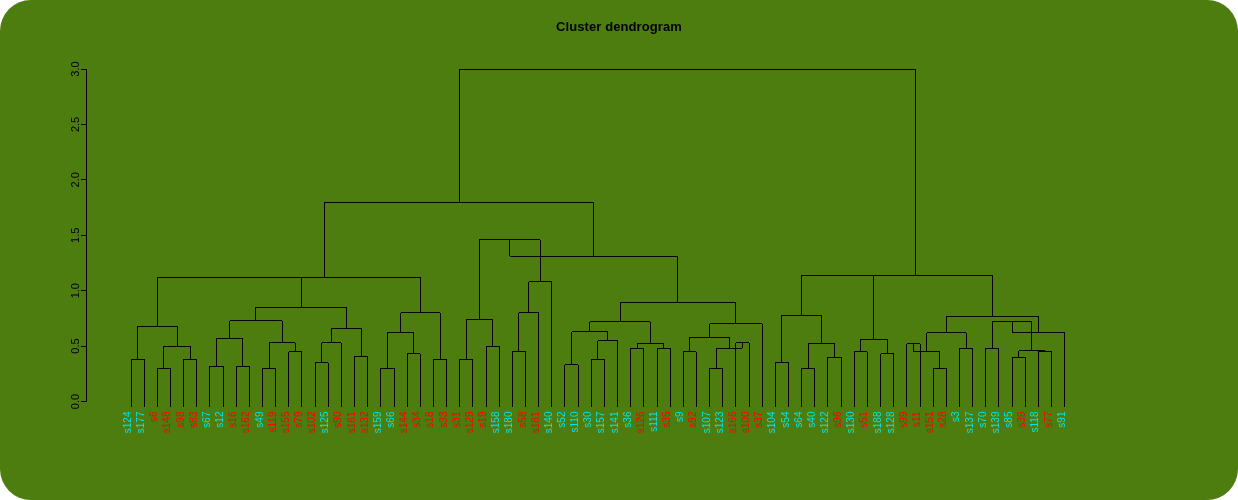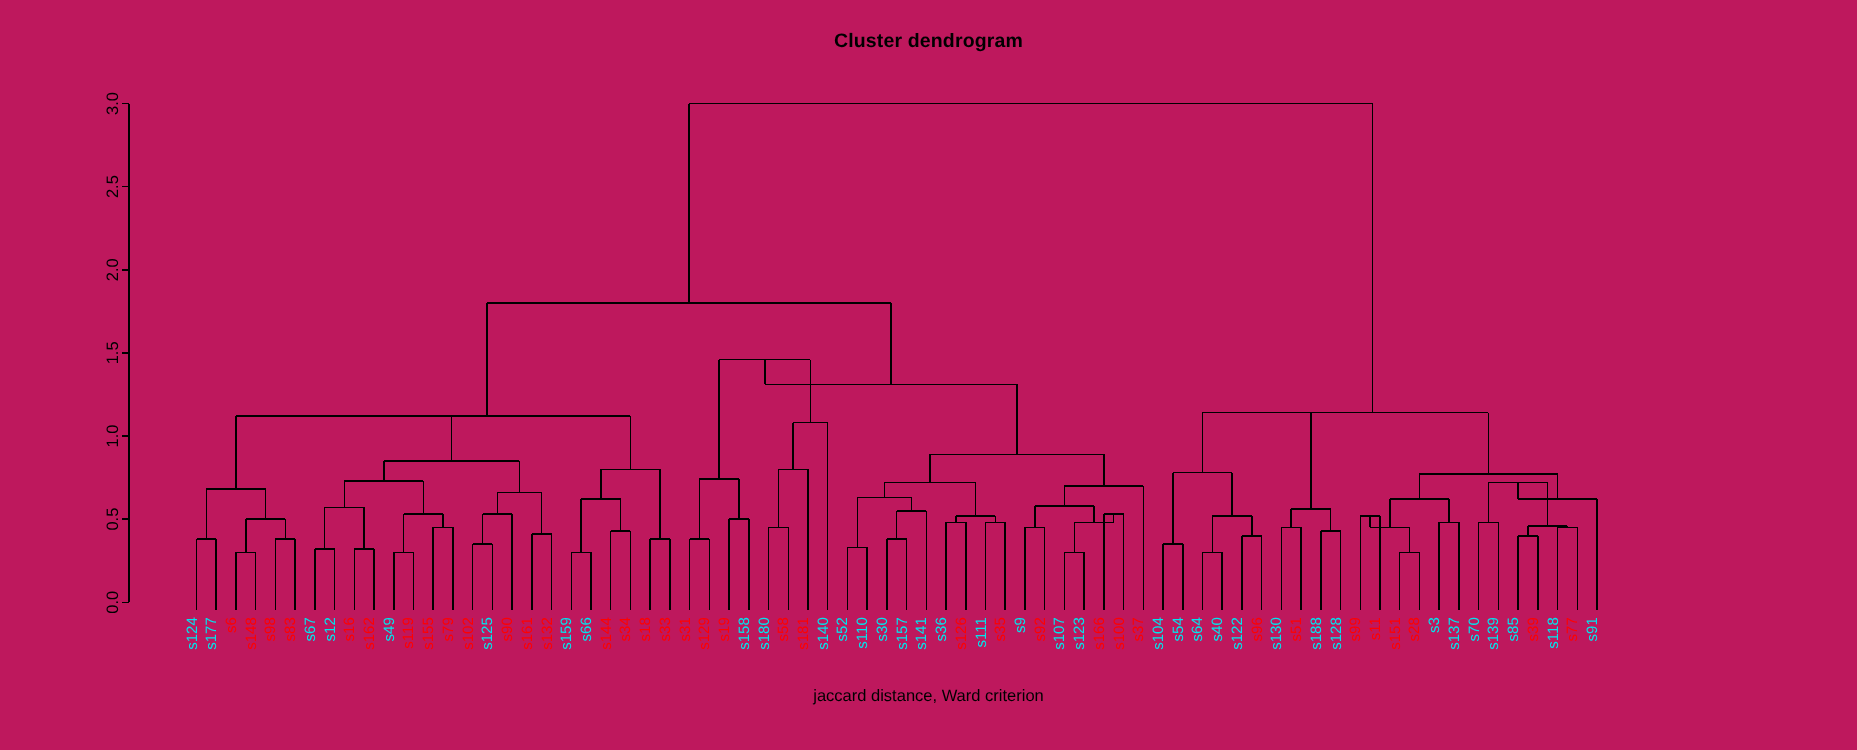--- a/index.html
+++ b/index.html
@@ -1,32 +1,31 @@
 <!DOCTYPE html>
 <html><head>
 <meta charset="utf-8">
 <style>
   html,body{margin:0;padding:0;background:#ffffff;}
   body{width:1238px;height:500px;font-family:"Liberation Sans",sans-serif;overflow:hidden;}
-  #root{position:relative;width:1238px;height:500px;background:#be185d;}
+  #root{position:relative;width:1238px;height:500px;background:#4d7c0f;border-radius:31px;}
   .title{position:absolute;left:0;top:19px;width:1238px;text-align:center;
          font-size:13px;font-weight:bold;color:#000;letter-spacing:.1px;}
   .xlabel{position:absolute;left:0;top:458px;width:1238px;text-align:center;
           font-size:11px;color:#000;}
   svg{position:absolute;left:0;top:0;}
   .yticklabel{font-size:11px;fill:#000;font-family:"Liberation Sans",sans-serif;}
   .leaflabel{font-size:10px;font-family:"Liberation Sans",sans-serif;}
 </style>
 </head>
 <body>
 
 <div id="root">
 
   <div class="title">Cluster dendrogram</div>
-  <div class="xlabel">jaccard distance, Ward criterion</div>
 
   <svg id="fig" width="1238" height="500">
     <g id="axis-group">
         <line x1="86" y1="401.5" x2="86" y2="69" stroke="#000000" stroke-width="1" shape-rendering="crispEdges"></line>
         <line x1="81" y1="401.5" x2="86" y2="401.5" stroke="#000000" stroke-width="1" shape-rendering="crispEdges"></line>
         <text x="76" y="401.5" text-anchor="middle" dominant-baseline="middle" class="yticklabel" transform="rotate(-90 76 401.5)">0.0</text>
         <line x1="81" y1="346.0833333333333" x2="86" y2="346.0833333333333" stroke="#000000" stroke-width="1" shape-rendering="crispEdges"></line>
         <text x="76" y="346.0833333333333" text-anchor="middle" dominant-baseline="middle" class="yticklabel" transform="rotate(-90 76 346.0833333333333)">0.5</text>
         <line x1="81" y1="290.6666666666667" x2="86" y2="290.6666666666667" stroke="#000000" stroke-width="1" shape-rendering="crispEdges"></line>
         <text x="76" y="290.6666666666667" text-anchor="middle" dominant-baseline="middle" class="yticklabel" transform="rotate(-90 76 290.6666666666667)">1.0</text>

